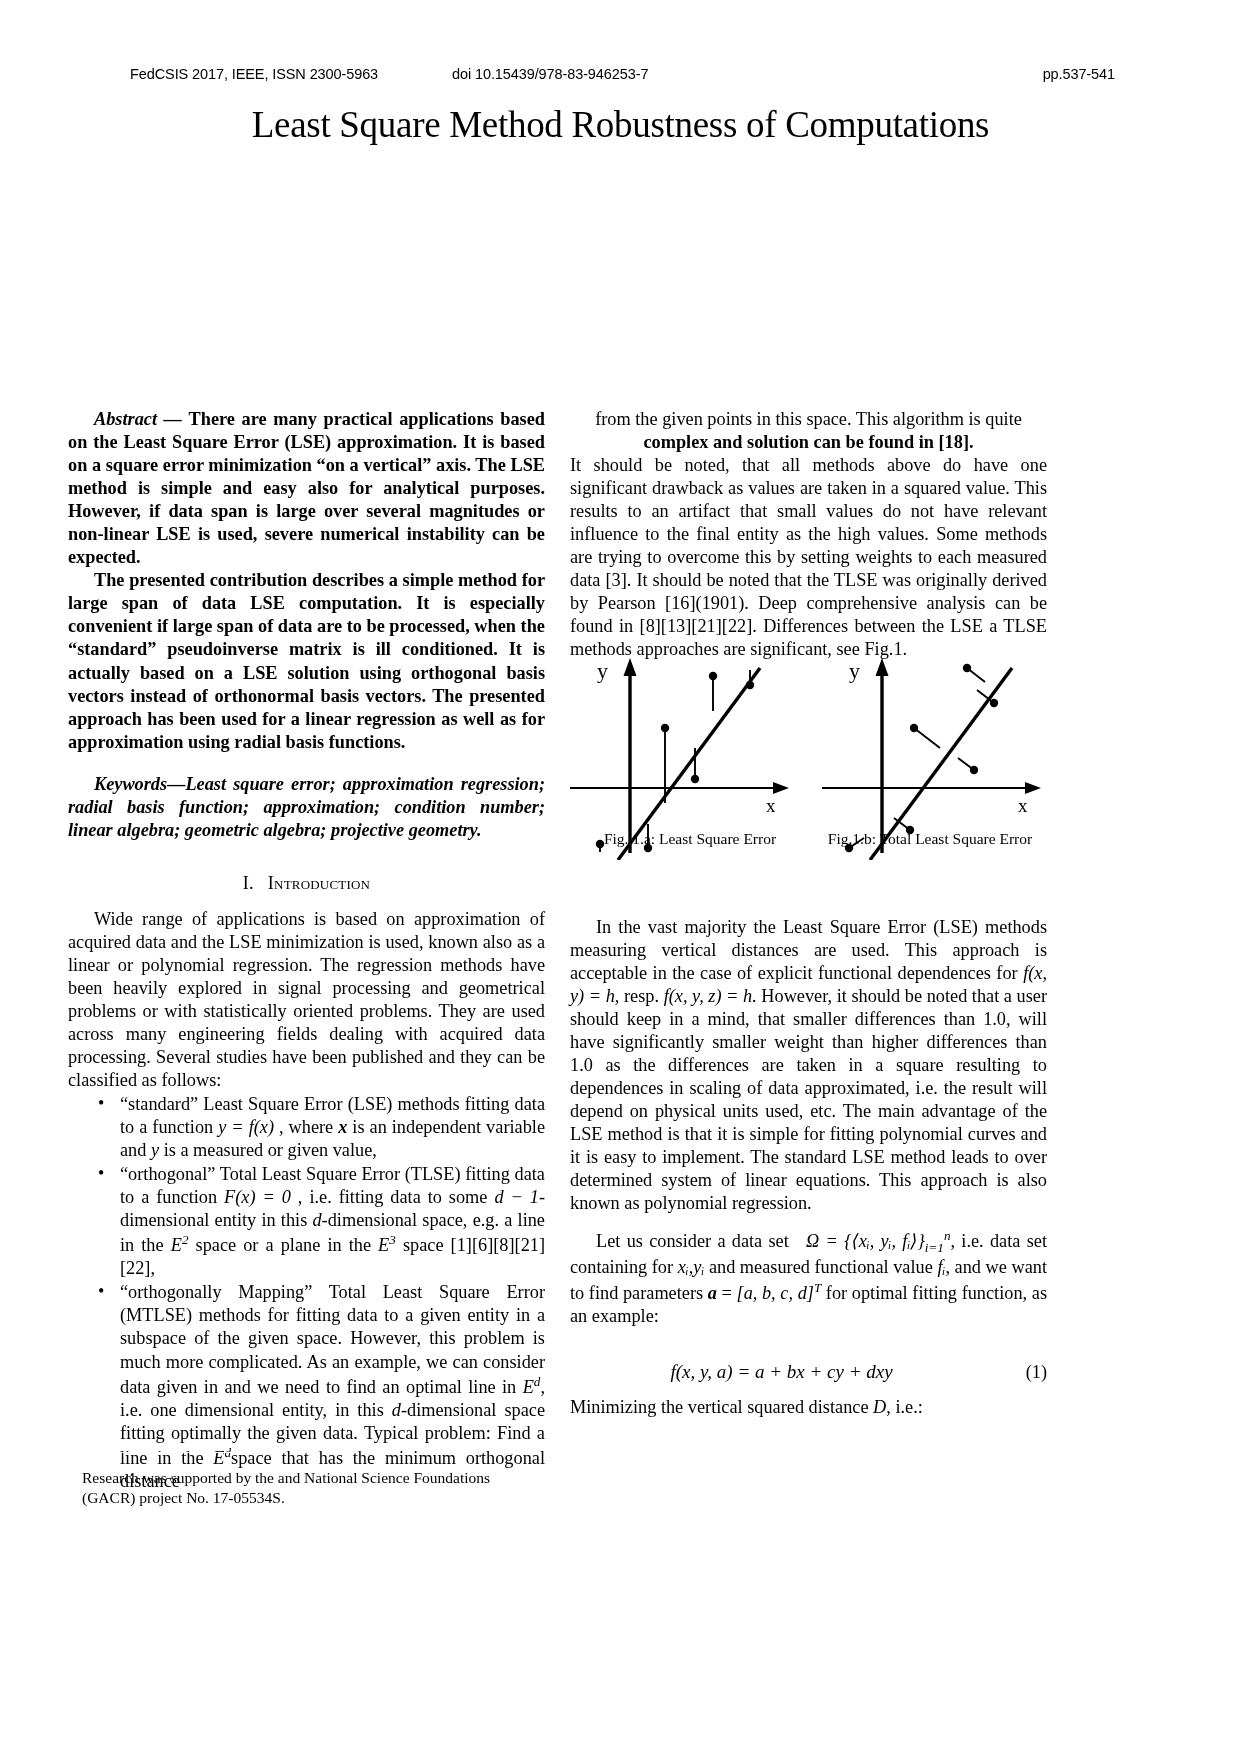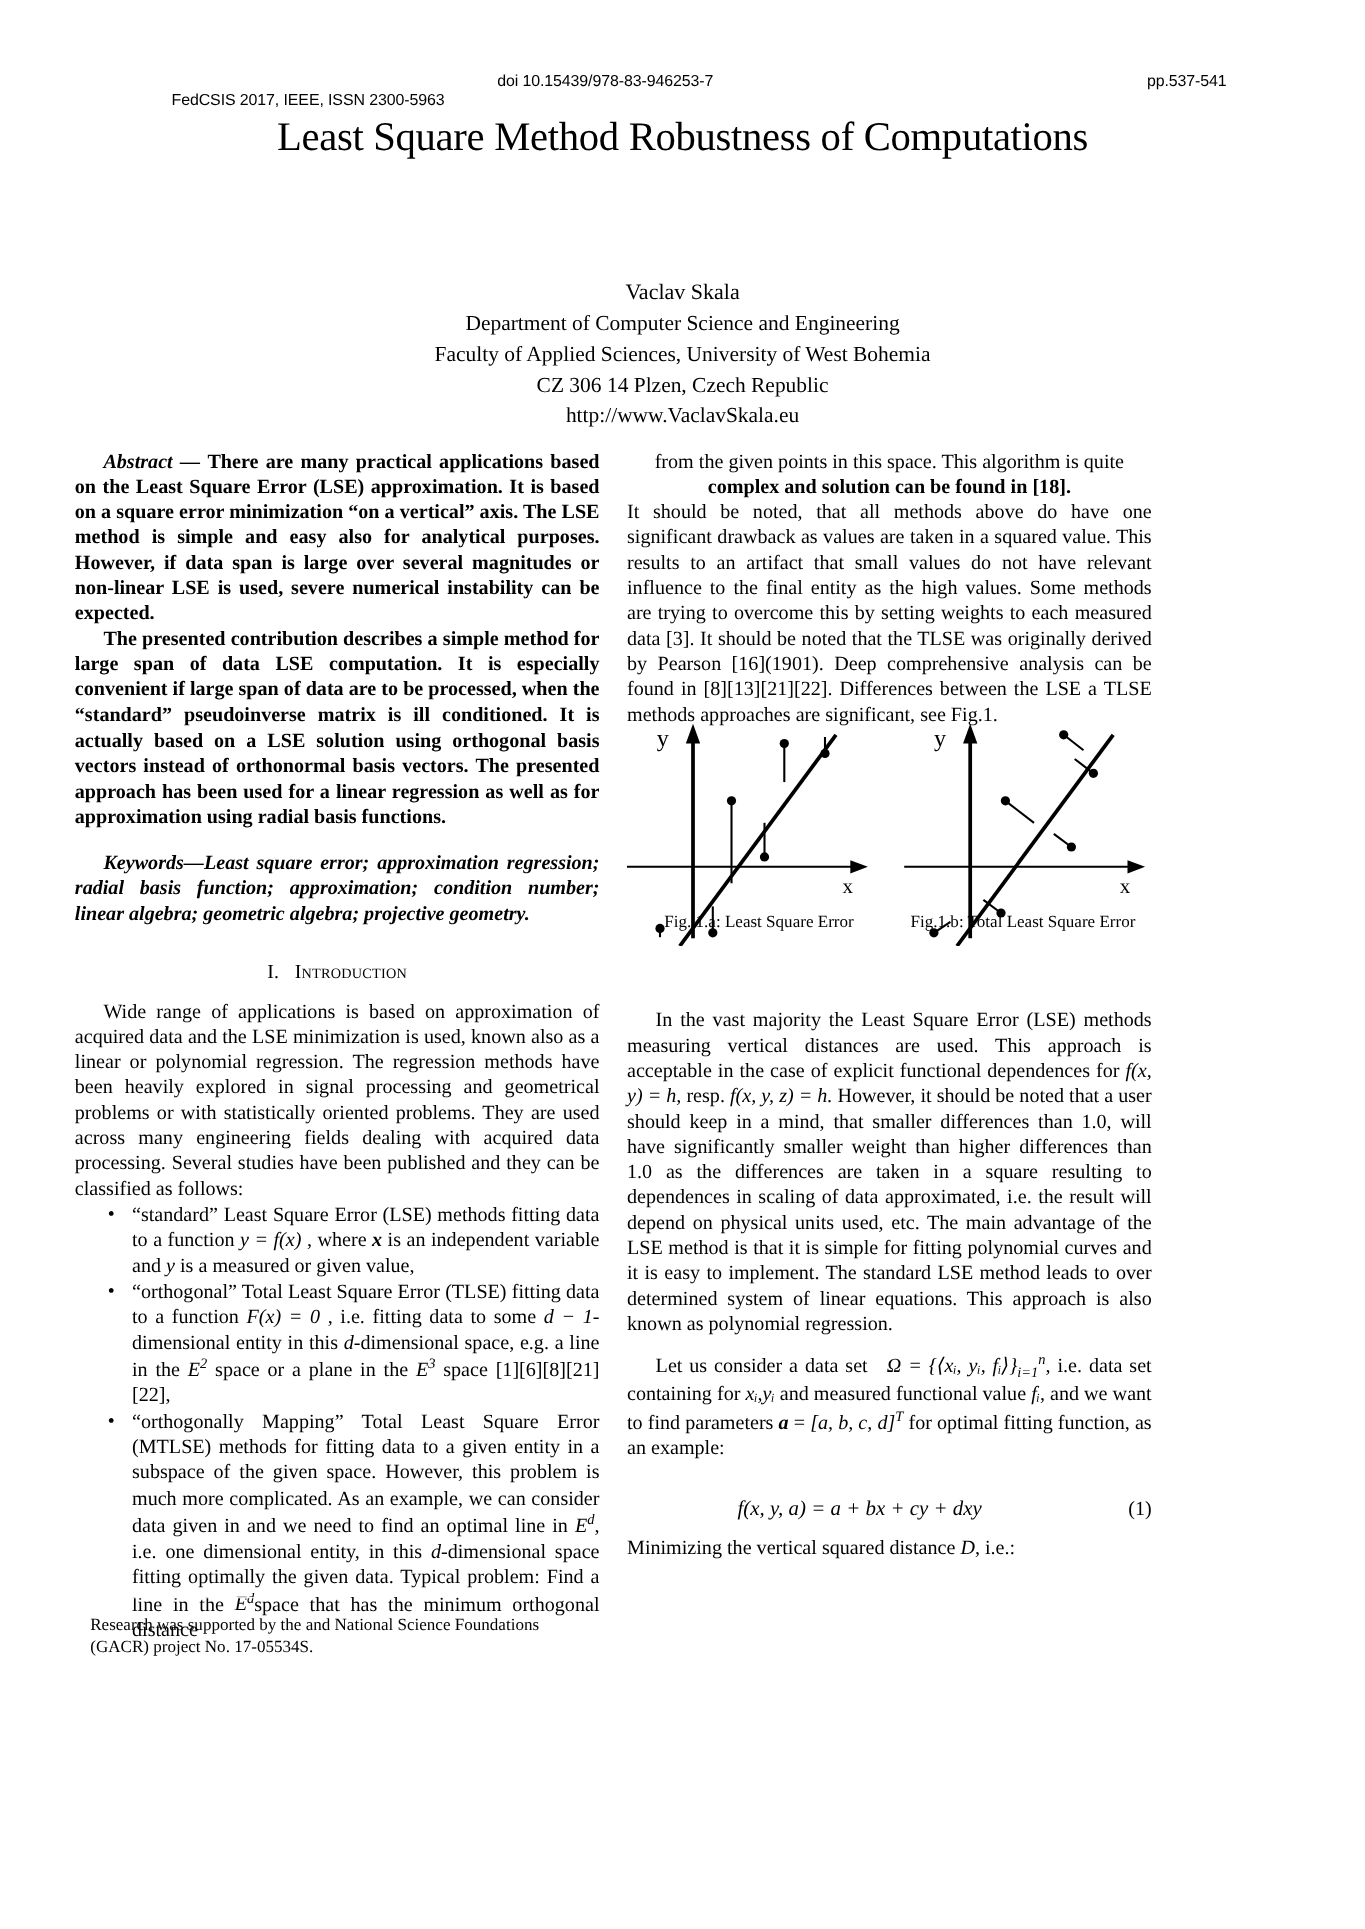--- a/index.html
+++ b/index.html
@@ -27,21 +27,21 @@
     position: absolute;
     top: 66px;
     left: 130px;
     width: 985px;
     font-family: "Liberation Sans", "DejaVu Sans", sans-serif;
     font-size: 14.5px;
     letter-spacing: -0.1px;
     display: flex;
     justify-content: space-between;
   }
-  .runhead .rh-left { width: 300px; text-align: center; margin-top: 17px; }
+  .runhead .rh-left { width: 300px; text-align: left; }
   .runhead .rh-mid  { flex: 1; text-align: left; padding-left: 22px; }
   .runhead .rh-right{ text-align: right; }
 
   
   .title {
     position: absolute;
     top: 104px;
     left: 0;
     width: 1241px;
     text-align: center;
@@ -186,27 +186,20 @@
 <div class="page">
 
   <div class="runhead">
     <span class="rh-left">FedCSIS 2017, IEEE, ISSN 2300-5963</span>
     <span class="rh-mid">doi 10.15439/978-83-946253-7</span>
     <span class="rh-right">pp.537-541</span>
   </div>
 
   <div class="title">Least Square Method Robustness of Computations</div>
 
-  <div class="authors">
-    <div class="aname">Vaclav Skala</div>
-    <div>Department of Computer Science and Engineering</div>
-    <div>Faculty of Applied Sciences, University of West Bohemia</div>
-    <div>CZ 306 14 Plzen, Czech Republic</div>
-    <div>http://www.VaclavSkala.eu</div>
-  </div>
 
   <div class="col col-left">
 
     <p class="abs ind"><span class="lead">Abstract — </span><span>There are many practical applications based on the Least Square Error (LSE) approximation. It is based on a square error minimization “on a vertical” axis. The LSE method is simple and easy also for analytical purposes. However, if data span is large over several magnitudes or non-linear LSE is used, severe numerical instability can be expected.</span></p>
 
     <p class="abs ind">The presented contribution describes a simple method for large span of data LSE computation. It is especially convenient if large span of data are to be processed, when the “standard” pseudoinverse matrix is ill conditioned. It is actually based on a LSE solution using orthogonal basis vectors instead of orthonormal basis vectors. The presented approach has been used for a linear regression as well as for approximation using radial basis functions.</p>
 
     <p class="kw ind"><span>Keywords—</span><span>Least square error; approximation regression; radial basis function; approximation; condition number; linear algebra; geometric algebra; projective geometry.</span></p>
 
     <div class="secnum">

